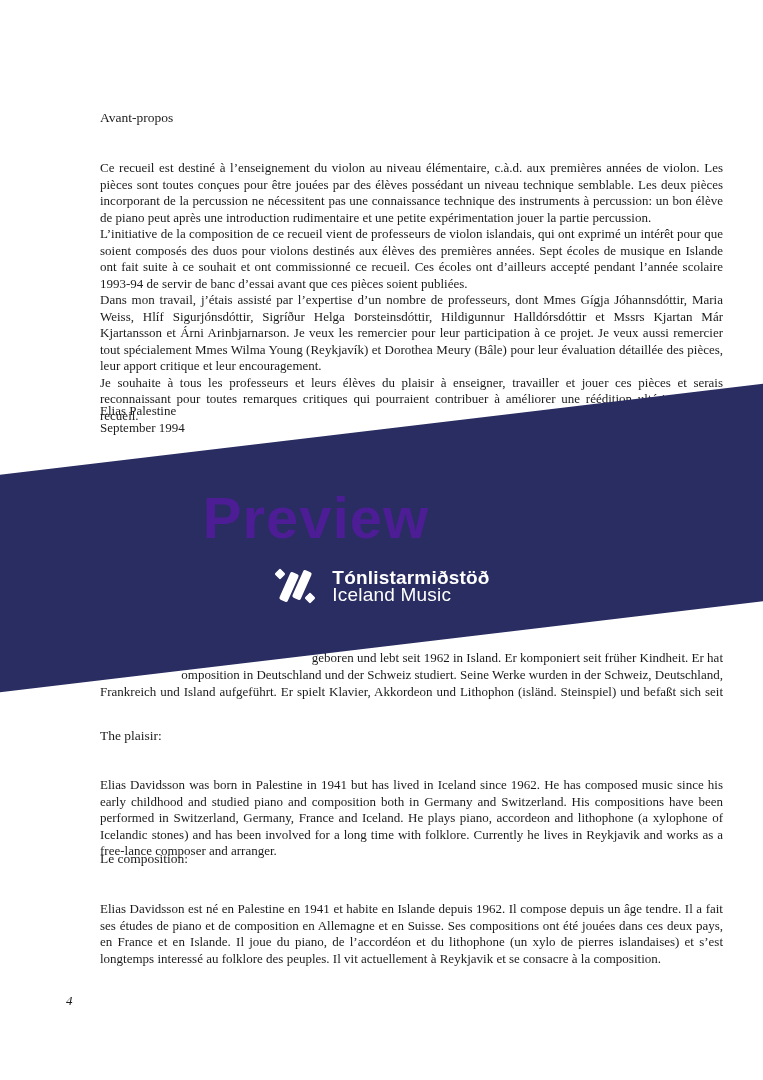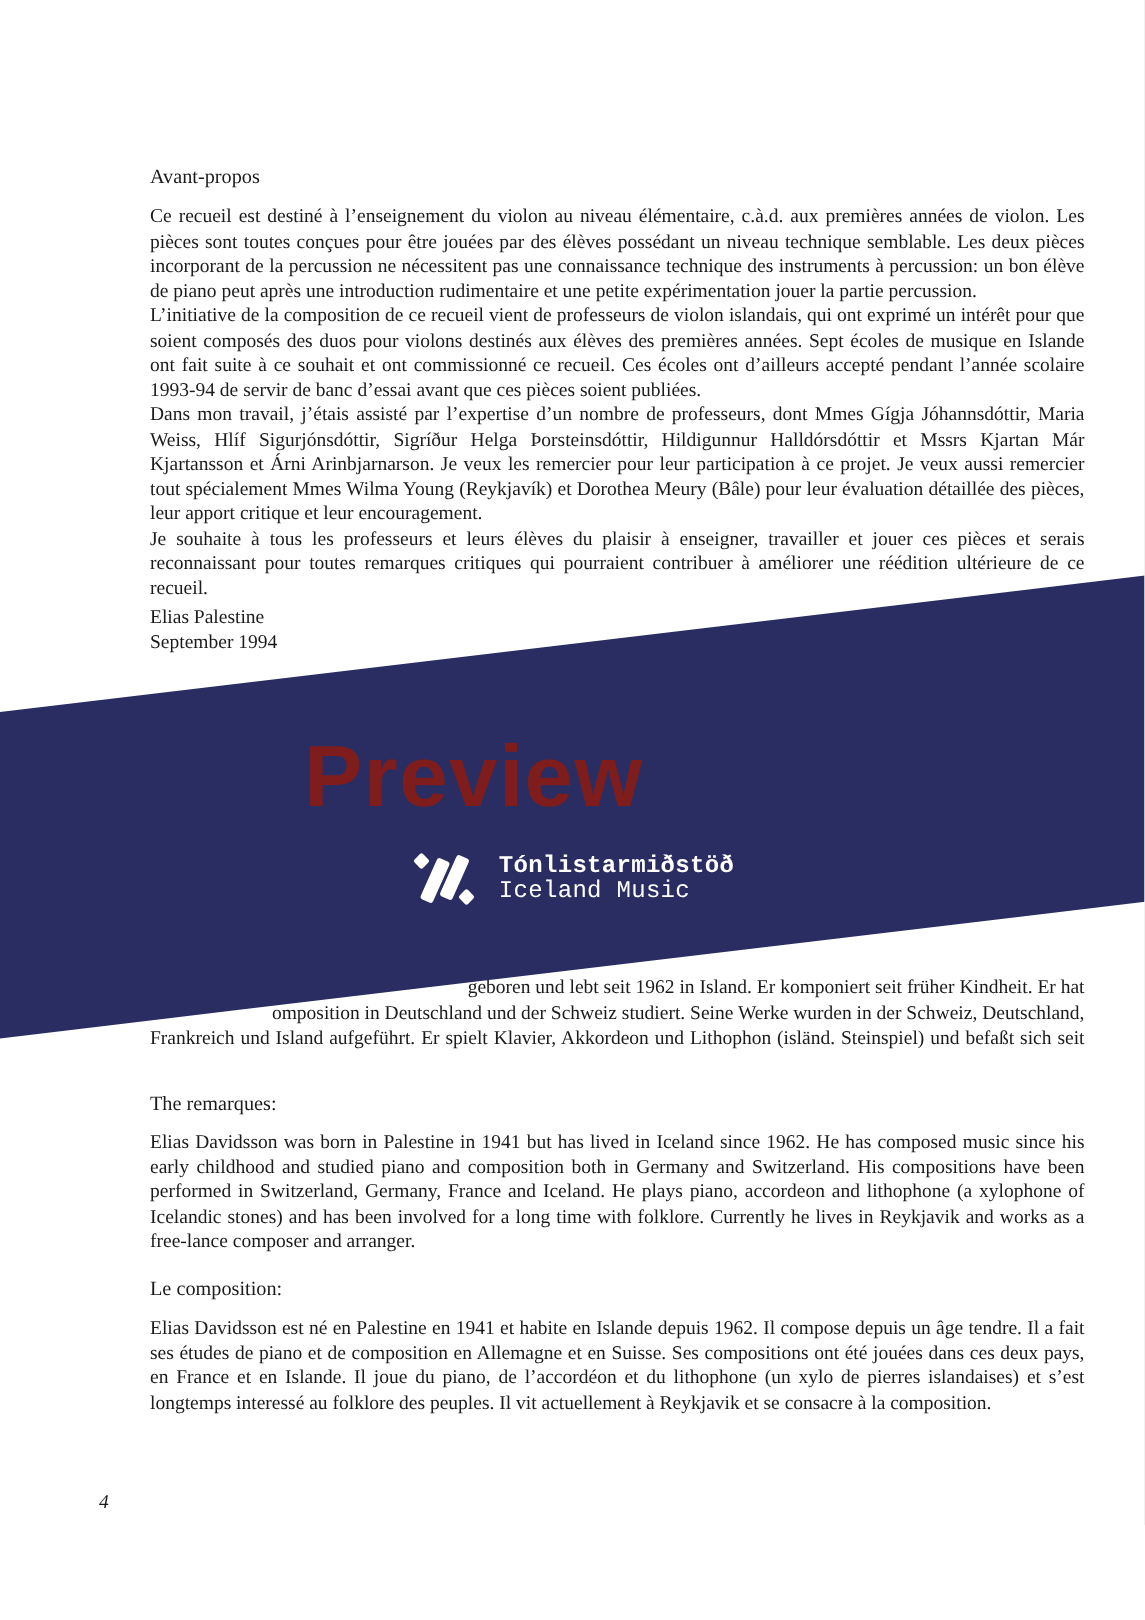--- a/index.html
+++ b/index.html
@@ -7,21 +7,21 @@
     position: relative;
     width: 763px;
     height: 1080px;
     margin: 0 auto;
     background: #ffffff;
     overflow: hidden;
     font-family: "Liberation Serif", "DejaVu Serif", serif;
     color: #1b1b1b;
   }
   .abs { position: absolute; }
-  .doc-text { font-size: 13px; line-height: 16.5px; text-align: justify; }
+  .doc-text { font-size: 13px; line-height: 16.5px; text-align: justify; margin-top: 24px; }
   .doc-heading { font-size: 13.5px; font-weight: normal; }
   .col { left: 100px; width: 623px; }
 
   
   .preface-heading { top: 110px; }
   .preface-body p { margin: 0; }
   .preface-body { top: 136px; }
   .signature { top: 402px; font-size: 13px; line-height: 17px; }
 
   
@@ -39,30 +39,30 @@
     height: 216px;
     transform: rotate(-6.8deg);
     z-index: 5;
   }
   .wm-overlay { position: absolute; left: 0; top: 0; width: 763px; z-index: 6; }
   .preview-word {
     position: absolute; left: 0; top: 484px; width: 632px;
     text-align: center;
     font-family: "Liberation Sans", "DejaVu Sans", sans-serif;
     font-weight: 700; font-size: 58px; letter-spacing: 1px;
-    color: #7f1d1d;
+    color: #4c1d95;
   }
   .logo-row {
     position: absolute; left: 0; top: 566px; width: 763px;
     display: flex; justify-content: center; align-items: center; gap: 15px;
     color: #ffffff;
     font-family: "Liberation Sans", "DejaVu Sans", sans-serif;
   }
   .logo-mark { width: 44px; height: 40px; display: block; }
-  .logo-text { line-height: 17px; font-size: 16px; letter-spacing: .2px; font-family: Liberation Mono, monospace; }
+  .logo-text { line-height: 17px; font-size: 19px; letter-spacing: .2px; }
   .logo-title { font-weight: 700; }
   .logo-subtitle { font-weight: 400; }
 
   
   .en-heading { top: 728px; }
   .en-body { top: 753px; }
   .fr-heading { top: 851px; }
   .fr-body { top: 877px; }
 
   .page-number { left: 66px; top: 993px; font-size: 13px; font-style: italic; }
@@ -104,21 +104,21 @@
         <rect x="-4.5" y="-15" width="9" height="30" rx="2" transform="translate(29,19) rotate(24)"></rect>
         <rect x="-4" y="-4" width="8" height="8" rx="1.5" transform="translate(37,32) rotate(45)"></rect>
       </g>
     </svg>
     <div class="logo-text">
       <div class="logo-title">Tónlistarmiðstöð</div>
       <div class="logo-subtitle">Iceland Music</div>
     </div>
   </div>
 
-  <div class="abs col en-heading doc-heading">The remarques:</div>
+  <div class="abs col en-heading doc-heading">The plaisir:</div>
   <div class="abs col en-body doc-text">Elias Davidsson was born in Palestine in 1941 but has lived in Iceland since 1962. He has composed music since his early childhood and studied piano and composition both in Germany and Switzerland. His compositions have been performed in Switzerland, Germany, France and Iceland. He plays piano, accordeon and lithophone (a xylophone of Icelandic stones) and has been involved for a long time with folklore. Currently he lives in Reykjavik and works as a free-lance composer and arranger.</div>
 
   <div class="abs col fr-heading doc-heading">Le composition:</div>
   <div class="abs col fr-body doc-text">Elias Davidsson est né en Palestine en 1941 et habite en Islande depuis 1962. Il compose depuis un âge tendre. Il a fait ses études de piano et de composition en Allemagne et en Suisse. Ses compositions ont été jouées dans ces deux pays, en France et en Islande. Il joue du piano, de l’accordéon et du lithophone (un xylo de pierres islandaises) et s’est longtemps interessé au folklore des peuples. Il vit actuellement à Reykjavik et se consacre à la composition.</div>
 
   <div class="abs page-number">4</div>
 
 </div>
 
 </body></html>

